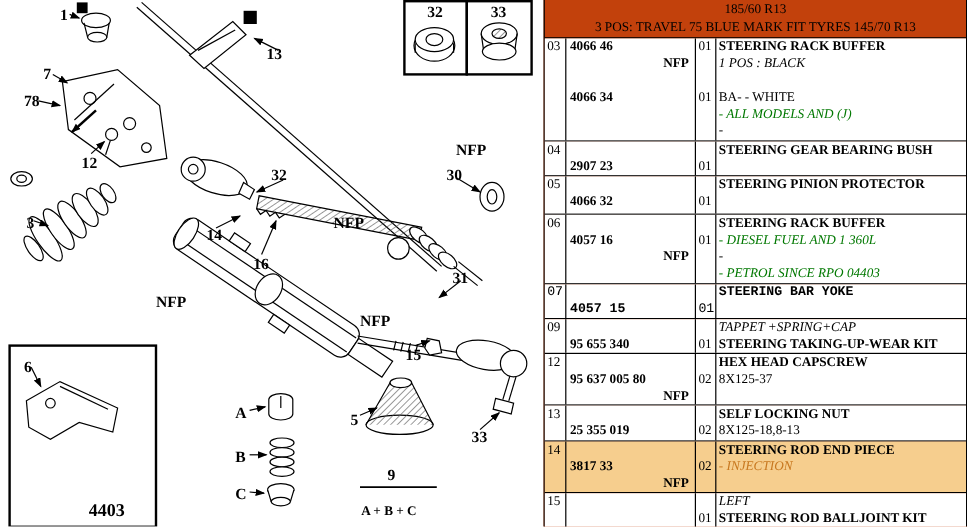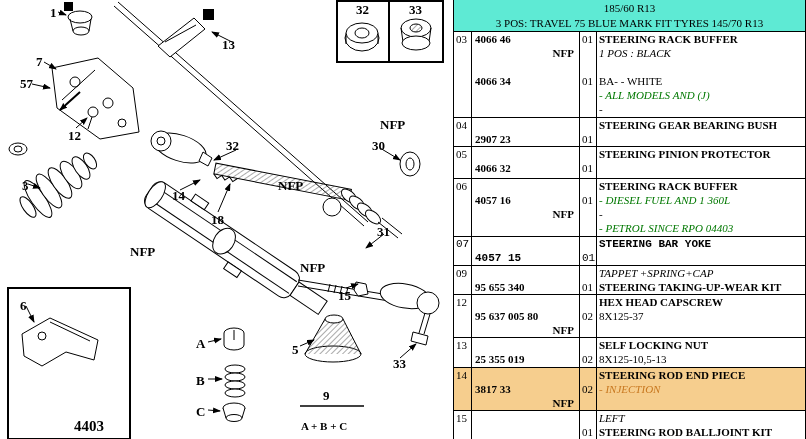--- a/index.html
+++ b/index.html
@@ -11,21 +11,21 @@
   .diagram { position:absolute; left:0; top:0; width:454px; height:439px; background:#fff; }
   .diagram svg { position:absolute; left:0; top:0; }
   .callouts { position:absolute; left:0; top:0; width:454px; height:439px; pointer-events:none; }
   .callout { position:absolute; font-family:"Liberation Serif",serif; font-weight:bold; font-size:13px; line-height:1; color:#000; white-space:nowrap; }
   .callout.lg { font-size:15px; }
   .callout.sm { font-size:11px;margin-top:10px; }
 
   
   .table-area { position:absolute; left:453px; top:0; width:353px; height:439px;
                 border-left:1px solid #000; border-right:1px solid #000;
-                display:flex; flex-direction:column; background:#5eead4; }
+                display:flex; flex-direction:column; background:#c2410c; }
   .thead { text-align:center; font-size:11px; line-height:15px; padding-top:1px;
            border-bottom:1px solid #000; height:33px; }
   .prow { display:flex; border-bottom:1px solid #000; background:#fff; }
   .prow.hl { background:#F6CE8E; }
   .col { display:flex; flex-direction:column; }
   .col.pos  { width:18px;  border-right:1px solid #000; }
   .col.ref  { width:108px; border-right:1px solid #000; }
   .col.qty  { width:17px;  border-right:1px solid #000; }
   .col.desc { flex:1; }
   .ln { height:14px; line-height:14px; font-size:11px; white-space:nowrap; }
@@ -221,26 +221,26 @@
           <line x1="300" y1="346" x2="314" y2="340"></line>
           <line x1="400" y1="358" x2="416" y2="344"></line>
           <line x1="26" y1="306" x2="34" y2="322"></line>
         </g>
       </g>
     </svg>
     <div class="callouts">
         <div class="callout" style="left: 50px; top: 6px;">1</div>
         <div class="callout" style="left: 222px; top: 38px;">13</div>
         <div class="callout" style="left: 36px; top: 55px;">7</div>
-        <div class="callout" style="left: 20px; top: 77px;">57</div>
+        <div class="callout" style="left: 20px; top: 77px;">78</div>
         <div class="callout" style="left: 68px; top: 129px;">12</div>
         <div class="callout" style="left: 22px; top: 179px;">3</div>
         <div class="callout" style="left: 226px; top: 139px;">32</div>
         <div class="callout" style="left: 172px; top: 189px;">14</div>
-        <div class="callout" style="left: 211px; top: 213px;">18</div>
+        <div class="callout" style="left: 211px; top: 213px;">16</div>
         <div class="callout" style="left: 278px; top: 179px;">NFP</div>
         <div class="callout" style="left: 380px; top: 118px;">NFP</div>
         <div class="callout" style="left: 372px; top: 139px;">30</div>
         <div class="callout" style="left: 377px; top: 225px;">31</div>
         <div class="callout" style="left: 130px; top: 245px;">NFP</div>
         <div class="callout" style="left: 300px; top: 261px;">NFP</div>
         <div class="callout" style="left: 338px; top: 289px;">15</div>
         <div class="callout" style="left: 292px; top: 343px;">5</div>
         <div class="callout" style="left: 196px; top: 337px;">A</div>
         <div class="callout" style="left: 196px; top: 374px;">B</div>
@@ -408,21 +408,21 @@
           <div class="col ref">
             <div class="ln"></div>
             <div class="ln">25 355 019</div>
           </div>
           <div class="col qty">
             <div class="ln"></div>
             <div class="ln">02</div>
           </div>
           <div class="col desc">
             <div class="ln b">SELF LOCKING NUT</div>
-            <div class="ln p">8X125-10,5-13</div>
+            <div class="ln p">8X125-18,8-13</div>
           </div>
         </div>
         <div class="prow hl" style="min-height: 41px;">
           <div class="col pos">
             <div class="ln">14</div>
           </div>
           <div class="col ref">
             <div class="ln"></div>
             <div class="ln">3817 33</div>
             <div class="ln right">NFP</div>

